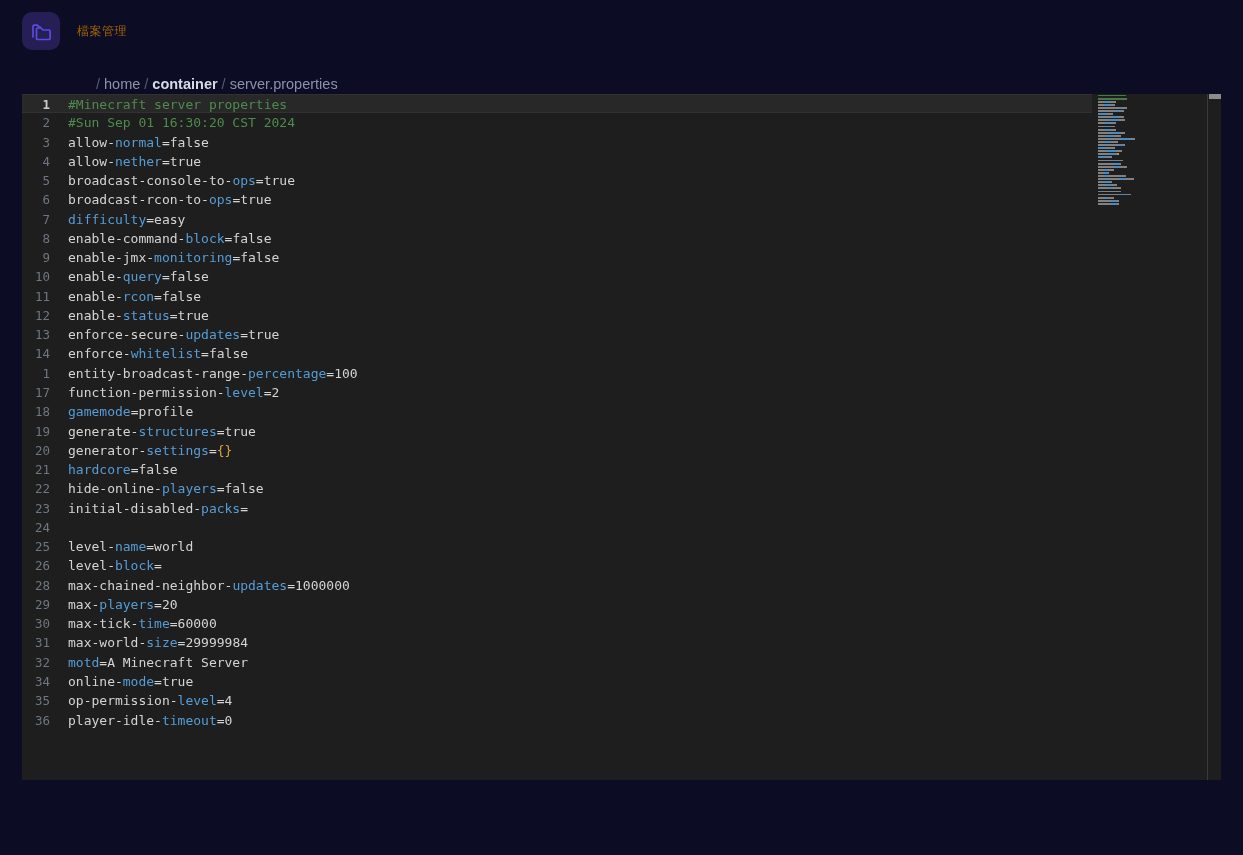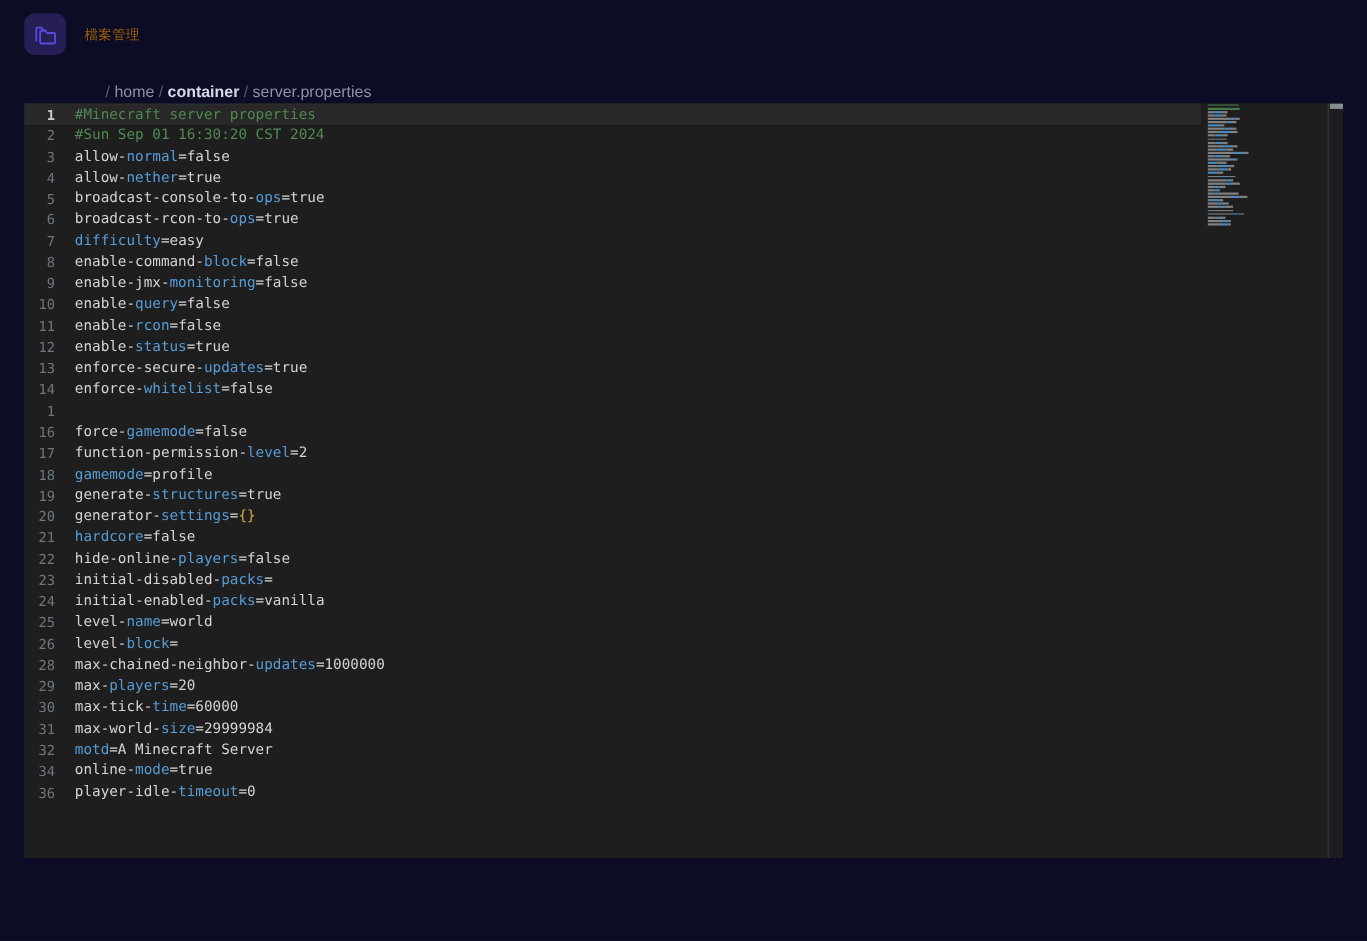--- a/index.html
+++ b/index.html
@@ -189,38 +189,38 @@
         <div class="code-line"><span class="ln">5</span><span class="src"><span class="tok-plain">broadcast-console-to-</span><span class="tok-key">ops</span><span class="tok-plain">=</span><span class="tok-plain">true</span></span></div>
         <div class="code-line"><span class="ln">6</span><span class="src"><span class="tok-plain">broadcast-rcon-to-</span><span class="tok-key">ops</span><span class="tok-plain">=</span><span class="tok-plain">true</span></span></div>
         <div class="code-line"><span class="ln">7</span><span class="src"><span class="tok-key">difficulty</span><span class="tok-plain">=</span><span class="tok-plain">easy</span></span></div>
         <div class="code-line"><span class="ln">8</span><span class="src"><span class="tok-plain">enable-command-</span><span class="tok-key">block</span><span class="tok-plain">=</span><span class="tok-plain">false</span></span></div>
         <div class="code-line"><span class="ln">9</span><span class="src"><span class="tok-plain">enable-jmx-</span><span class="tok-key">monitoring</span><span class="tok-plain">=</span><span class="tok-plain">false</span></span></div>
         <div class="code-line"><span class="ln">10</span><span class="src"><span class="tok-plain">enable-</span><span class="tok-key">query</span><span class="tok-plain">=</span><span class="tok-plain">false</span></span></div>
         <div class="code-line"><span class="ln">11</span><span class="src"><span class="tok-plain">enable-</span><span class="tok-key">rcon</span><span class="tok-plain">=</span><span class="tok-plain">false</span></span></div>
         <div class="code-line"><span class="ln">12</span><span class="src"><span class="tok-plain">enable-</span><span class="tok-key">status</span><span class="tok-plain">=</span><span class="tok-plain">true</span></span></div>
         <div class="code-line"><span class="ln">13</span><span class="src"><span class="tok-plain">enforce-secure-</span><span class="tok-key">updates</span><span class="tok-plain">=</span><span class="tok-plain">true</span></span></div>
         <div class="code-line"><span class="ln">14</span><span class="src"><span class="tok-plain">enforce-</span><span class="tok-key">whitelist</span><span class="tok-plain">=</span><span class="tok-plain">false</span></span></div>
-        <div class="code-line"><span class="ln">1</span></div>
-        <div class="code-line"><span class="ln">16</span><span class="src"><span class="tok-plain">force-</span><span class="tok-key">gamemode</span><span class="tok-plain">=</span><span class="tok-plain">false</span></span></div>
+        <div class="code-line"><span class="ln">1</span><span class="src"><span class="tok-plain">entity-broadcast-range-</span><span class="tok-key">percentage</span><span class="tok-plain">=</span><span class="tok-plain">100</span></span></div>
         <div class="code-line"><span class="ln">17</span><span class="src"><span class="tok-plain">function-permission-</span><span class="tok-key">level</span><span class="tok-plain">=</span><span class="tok-plain">2</span></span></div>
         <div class="code-line"><span class="ln">18</span><span class="src"><span class="tok-key">gamemode</span><span class="tok-plain">=</span><span class="tok-plain">profile</span></span></div>
         <div class="code-line"><span class="ln">19</span><span class="src"><span class="tok-plain">generate-</span><span class="tok-key">structures</span><span class="tok-plain">=</span><span class="tok-plain">true</span></span></div>
         <div class="code-line"><span class="ln">20</span><span class="src"><span class="tok-plain">generator-</span><span class="tok-key">settings</span><span class="tok-plain">=</span><span class="tok-brace">{}</span></span></div>
         <div class="code-line"><span class="ln">21</span><span class="src"><span class="tok-key">hardcore</span><span class="tok-plain">=</span><span class="tok-plain">false</span></span></div>
         <div class="code-line"><span class="ln">22</span><span class="src"><span class="tok-plain">hide-online-</span><span class="tok-key">players</span><span class="tok-plain">=</span><span class="tok-plain">false</span></span></div>
         <div class="code-line"><span class="ln">23</span><span class="src"><span class="tok-plain">initial-disabled-</span><span class="tok-key">packs</span><span class="tok-plain">=</span></span></div>
-        <div class="code-line"><span class="ln">24</span><span class="src"><span class="tok-plain">initial-enabled-</span><span class="tok-key">packs</span><span class="tok-plain">=</span><span class="tok-plain">vanilla</span></span></div>
+        <div class="code-line"><span class="ln">24</span></div>
         <div class="code-line"><span class="ln">25</span><span class="src"><span class="tok-plain">level-</span><span class="tok-key">name</span><span class="tok-plain">=</span><span class="tok-plain">world</span></span></div>
         <div class="code-line"><span class="ln">26</span><span class="src"><span class="tok-plain">level-</span><span class="tok-key">block</span><span class="tok-plain">=</span></span></div>
         <div class="code-line"><span class="ln">28</span><span class="src"><span class="tok-plain">max-chained-neighbor-</span><span class="tok-key">updates</span><span class="tok-plain">=</span><span class="tok-plain">1000000</span></span></div>
         <div class="code-line"><span class="ln">29</span><span class="src"><span class="tok-plain">max-</span><span class="tok-key">players</span><span class="tok-plain">=</span><span class="tok-plain">20</span></span></div>
         <div class="code-line"><span class="ln">30</span><span class="src"><span class="tok-plain">max-tick-</span><span class="tok-key">time</span><span class="tok-plain">=</span><span class="tok-plain">60000</span></span></div>
         <div class="code-line"><span class="ln">31</span><span class="src"><span class="tok-plain">max-world-</span><span class="tok-key">size</span><span class="tok-plain">=</span><span class="tok-plain">29999984</span></span></div>
         <div class="code-line"><span class="ln">32</span><span class="src"><span class="tok-key">motd</span><span class="tok-plain">=</span><span class="tok-plain">A Minecraft Server</span></span></div>
         <div class="code-line"><span class="ln">34</span><span class="src"><span class="tok-plain">online-</span><span class="tok-key">mode</span><span class="tok-plain">=</span><span class="tok-plain">true</span></span></div>
+        <div class="code-line"><span class="ln">35</span><span class="src"><span class="tok-plain">op-permission-</span><span class="tok-key">level</span><span class="tok-plain">=</span><span class="tok-plain">4</span></span></div>
         <div class="code-line"><span class="ln">36</span><span class="src"><span class="tok-plain">player-idle-</span><span class="tok-key">timeout</span><span class="tok-plain">=</span><span class="tok-plain">0</span></span></div>
       </div>
     <div class="minimap" id="minimap">
         <div class="mm-row">
           <span class="mm-seg" style="left: 0px; width: 28px; background: rgb(79, 138, 79); opacity: 0.85;"></span>
         </div>
         <div class="mm-row">
           <span class="mm-seg" style="left: 0px; width: 29px; background: rgb(79, 138, 79); opacity: 0.85;"></span>
         </div>
         <div class="mm-row">

